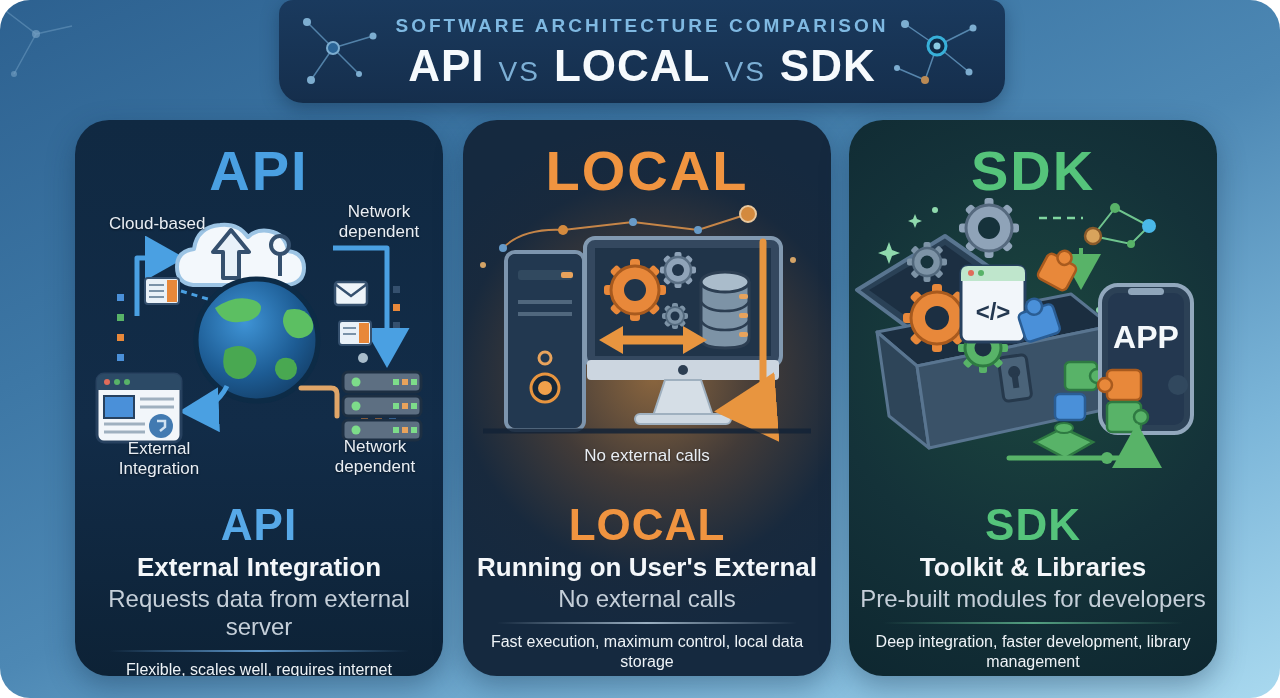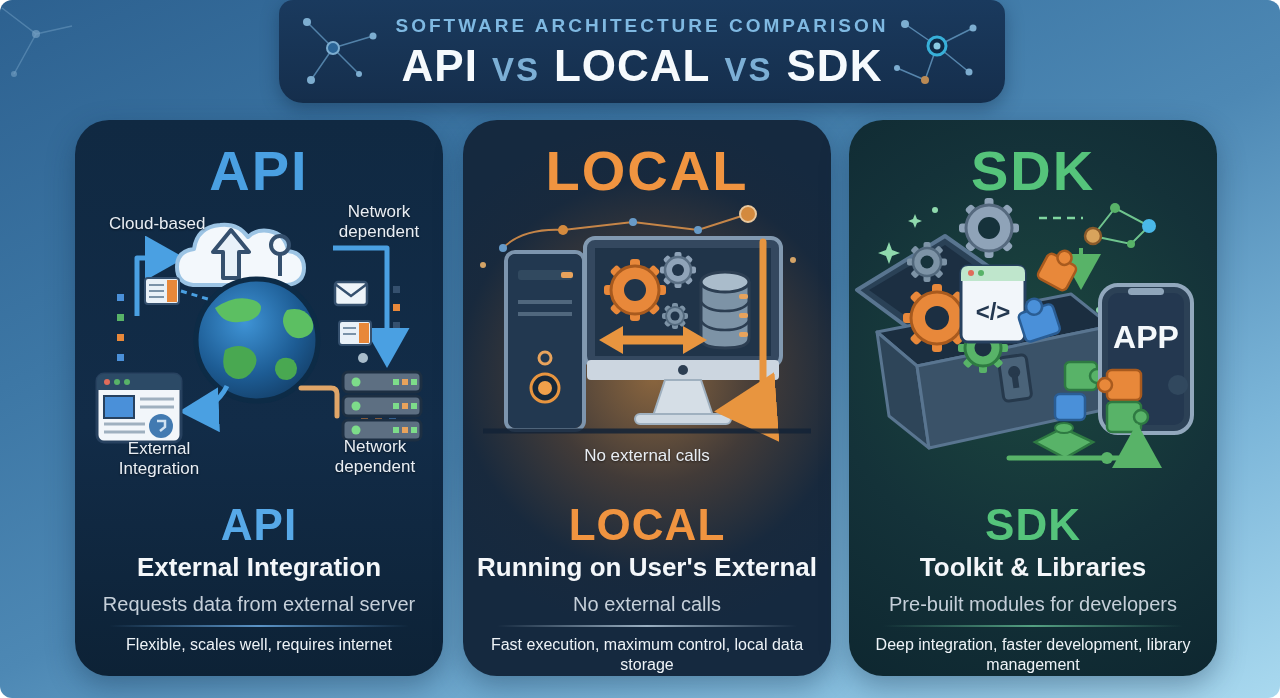--- a/index.html
+++ b/index.html
@@ -1,35 +1,35 @@
 <!DOCTYPE html>
 <html><head>
 <meta charset="utf-8">
 <style>
   * { margin:0; padding:0; box-sizing:border-box; }
   html,body { width:1280px; height:698px; background:#ffffff; font-family:"Liberation Sans", sans-serif; }
   .canvas {
     position:relative; width:1280px; height:698px; overflow:hidden;
-    border-radius:12px;
+    border-radius:30px;
     background:linear-gradient(155deg, #2d6190 0%, #3d77a5 30%, #4d88b4 52%, #7cb6d9 78%, #a9d9ef 100%);
   }
   
   .banner {
     position:absolute; left:279px; top:0; width:726px; height:103px;
     background:linear-gradient(180deg,#1a3a5e 0%, #152e4c 100%);
     border-radius:14px 14px 24px 24px;
     box-shadow:0 6px 18px rgba(10,30,55,.35);
     display:flex; flex-direction:column; align-items:center; justify-content:center;
   }
   .banner-sub {
     color:#7fb9e2; font-size:19px; font-weight:bold; letter-spacing:3px; margin-top:2px;
   }
   .banner-title { margin-top:4px; display:flex; align-items:baseline; gap:14px; }
   .banner-title .big { color:#f6fafd; font-size:44px; font-weight:800; letter-spacing:1px; }
-  .banner-title .vs  { color:#7cafd5; font-size:33px; font-weight:bold; letter-spacing:2px; }
+  .banner-title .vs  { color:#7cafd5; font-size:28px; font-weight:normal; letter-spacing:2px; }
   .banner-net { position:absolute; top:8px; opacity:.85; }
   .banner-net.left  { left:10px; }
   .banner-net.right { right:8px; }
   .corner-net { position:absolute; left:-6px; top:-4px; opacity:.5; }
 
   
   .card {
     position:absolute; top:120px; width:368px; height:556px;
     border-radius:34px; overflow:hidden;
     box-shadow:0 10px 28px rgba(15,40,70,.35);
@@ -50,21 +50,21 @@
 
   .illu { position:absolute; left:0; top:70px; width:368px; height:300px; }
   .illu-label { position:absolute; color:#e9eef4; font-size:17px; line-height:1.18; text-shadow:0 1px 2px rgba(0,0,0,.5); }
 
   .footer { position:absolute; left:0; top:382px; width:100%; text-align:center; }
   .footer .name { font-size:44px; font-weight:800; letter-spacing:1px; line-height:1.05; }
   .card-api   .footer .name { color:#57a9e8; }
   .card-local .footer .name { color:#f09440; }
   .card-sdk   .footer .name { color:#55c47b; }
   .footer .heading { margin-top:4px; color:#f4f7fa; font-size:26px; font-weight:bold; }
-  .footer .sub     { margin-top:10px; color:#c5cfd9; font-size:20px; }
+  .footer .sub     { margin-top:2px; color:#c5cfd9; font-size:24px; }
   .divider { width:300px; height:2px; margin:9px auto 8px auto; border-radius:1px; }
   .card-api   .divider { background:linear-gradient(90deg,transparent,#5b94c7,transparent); }
   .card-local .divider { background:linear-gradient(90deg,transparent,#9bb0c2,transparent); }
   .card-sdk   .divider { background:linear-gradient(90deg,transparent,#54a182,transparent); }
   .footer .desc { margin:0 auto; max-width:322px; color:#eef3f7; font-size:16px; line-height:1.25; }
 
   
   .lab-cloud   { left:34px;  top:24px; }
   .lab-netdep1 { right:16px; top:12px; width:96px;  text-align:center; }
   .lab-extint  { left:26px;  top:249px; width:116px; text-align:center; }

